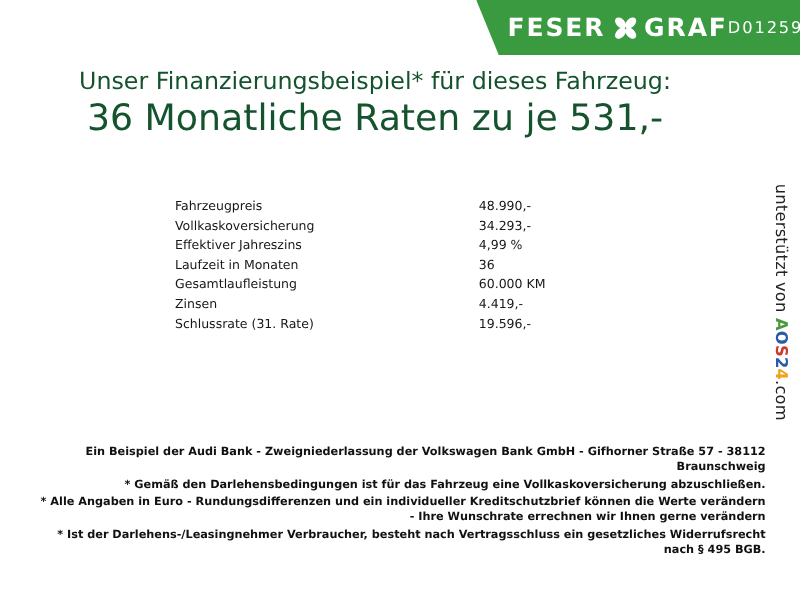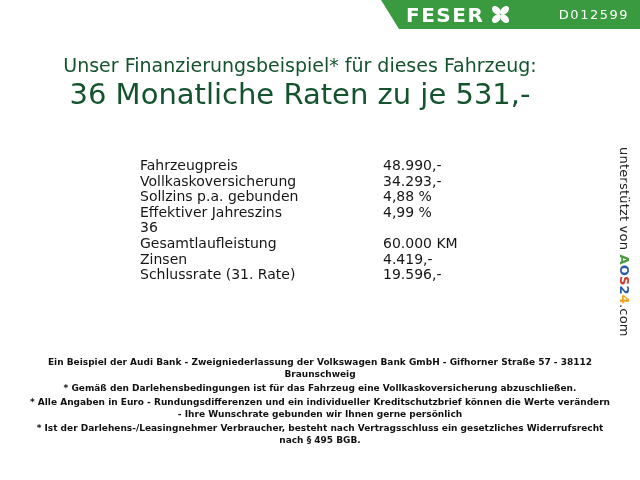--- a/index.html
+++ b/index.html
@@ -17,21 +17,21 @@
     height: 480px;
     background: #ffffff;
   }
 
   
   .banner {
     position: absolute;
     top: 0;
     left: 378px;
     width: 262px;
-    height: 29px;
+    height: 44px;
     display: flex;
     align-items: center;
     clip-path: polygon(3px 0, 100% 0, 100% 100%, 21px 100%);
     color: #ffffff;
   }
   .brand {
     display: flex;
     align-items: center;
     margin-left: 28px;
     font-size: 20px;
@@ -75,21 +75,21 @@
   
   .fin-table {
     position: absolute;
     top: 158px;
     left: 140px;
     width: 360px;
     color: #161616;
   }
   .t-row {
     display: flex;
-    font-size: 14px;
+    font-size: 10px;
     line-height: 15.6px;
   }
   .t-label { width: 243px; flex: none; }
   .t-value { flex: none; }
 
   
   .sidebar-vertical {
     position: absolute;
     top: 147px;
     right: 8px;
@@ -102,21 +102,21 @@
   .sidebar-vertical .aos {
     font-weight: 700;
   }
 
   
   .footer {
     position: absolute;
     top: 356px;
     left: 14px;
     right: 14px;
-    text-align: center;
+    text-align: right;
     font-size: 9px;
     font-weight: 700;
     line-height: 12px;
     color: #111111;
   }
   .footer p {
     margin: 0 auto 2px auto;
     max-width: 585px;
   }
 </style>
@@ -129,47 +129,45 @@
     <div class="brand">
       <span>FESER</span>
       <svg class="clover" viewBox="-12 -12 24 24" aria-hidden="true">
         <g fill="#ffffff">
           <ellipse cx="0" cy="-6.6" rx="3.9" ry="6" transform="rotate(45)"></ellipse>
           <ellipse cx="0" cy="-6.6" rx="3.9" ry="6" transform="rotate(135)"></ellipse>
           <ellipse cx="0" cy="-6.6" rx="3.9" ry="6" transform="rotate(225)"></ellipse>
           <ellipse cx="0" cy="-6.6" rx="3.9" ry="6" transform="rotate(315)"></ellipse>
         </g>
       </svg>
+      <span>GRAF</span>
     </div>
     <span class="banner-code">D012599</span>
   </div>
 
   <div class="heading">
     <div class="heading-line1">Unser Finanzierungsbeispiel* für dieses Fahrzeug:</div>
     <div class="heading-line2">36 Monatliche Raten zu je 531,-</div>
   </div>
 
   <div class="fin-table">
     <div class="t-row">
       <span class="t-label">Fahrzeugpreis</span>
       <span class="t-value">48.990,-</span>
     </div>
     <div class="t-row">
       <span class="t-label">Vollkaskoversicherung</span>
       <span class="t-value">34.293,-</span>
     </div>
     <div class="t-row">
-      <span class="t-label">Sollzins p.a. gebunden</span>
-      <span class="t-value">4,88 %</span>
-    </div>
-    <div class="t-row">
       <span class="t-label">Effektiver Jahreszins</span>
       <span class="t-value">4,99 %</span>
     </div>
     <div class="t-row">
+      <span class="t-label">Laufzeit in Monaten</span>
       <span class="t-value">36</span>
     </div>
     <div class="t-row">
       <span class="t-label">Gesamtlaufleistung</span>
       <span class="t-value">60.000 KM</span>
     </div>
     <div class="t-row">
       <span class="t-label">Zinsen</span>
       <span class="t-value">4.419,-</span>
     </div>
@@ -179,17 +177,17 @@
     </div>
   </div>
 
   <div class="sidebar-vertical">
     <span>unterstützt von </span><span class="aos" style="color: rgb(74, 155, 63);">A</span><span class="aos" style="color: rgb(43, 90, 166);">O</span><span class="aos" style="color: rgb(208, 58, 44);">S</span><span class="aos" style="color: rgb(43, 90, 166);">2</span><span class="aos" style="color: rgb(240, 162, 28);">4</span><span>.com</span>
   </div>
 
   <div class="footer">
     <p>Ein Beispiel der Audi Bank - Zweigniederlassung der Volkswagen Bank GmbH - Gifhorner Straße 57 - 38112 Braunschweig</p>
     <p>* Gemäß den Darlehensbedingungen ist für das Fahrzeug eine Vollkaskoversicherung abzuschließen.</p>
-    <p>* Alle Angaben in Euro - Rundungsdifferenzen und ein individueller Kreditschutzbrief können die Werte verändern - Ihre Wunschrate gebunden wir Ihnen gerne persönlich</p>
+    <p>* Alle Angaben in Euro - Rundungsdifferenzen und ein individueller Kreditschutzbrief können die Werte verändern - Ihre Wunschrate errechnen wir Ihnen gerne verändern</p>
     <p>* Ist der Darlehens-/Leasingnehmer Verbraucher, besteht nach Vertragsschluss ein gesetzliches Widerrufsrecht nach § 495 BGB.</p>
   </div>
 
 </div>
 
 </body></html>

